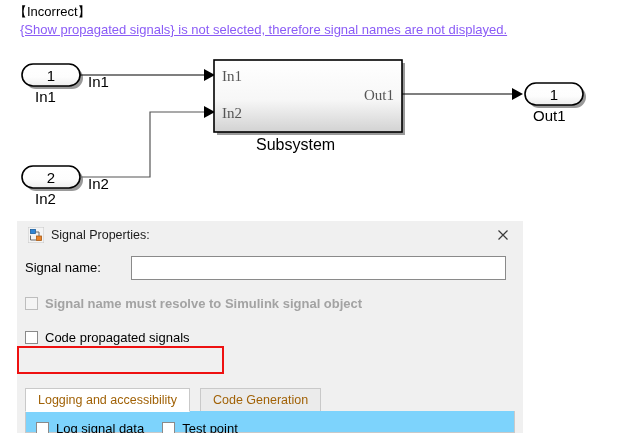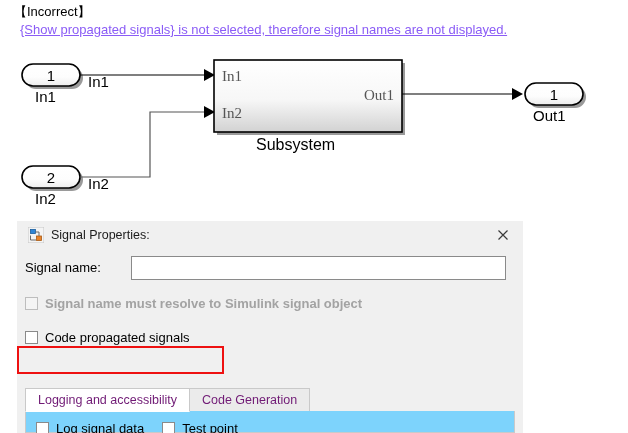--- a/index.html
+++ b/index.html
@@ -198,21 +198,21 @@
     height: 24px;
   }
   .tab {
     position: absolute;
     top: 0;
     height: 24px;
     box-sizing: border-box;
     border: 1px solid #c9c9c9;
     background: #ebebeb;
     font-size: 12.5px;
-    color: #701a75;
+    color: #a16207;
     line-height: 22px;
     padding: 0 12px;
     white-space: nowrap;
   }
   .tab.selected {
     background: #ffffff;
     border-bottom-color: #ffffff;
     z-index: 3;
   }
   .tabpanel {
@@ -343,21 +343,21 @@
 
     <div class="row-show-prop">
       <span class="cbx"></span>
       <span class="cbx-text">Code propagated signals</span>
     </div>
 
     <div id="redbox"></div>
 
     <div class="tabstrip">
       <div class="tab selected" style="left:0px;">Logging and accessibility</div>
-      <div class="tab" style="left:164px;">Code Generation</div>
+      <div class="tab" style="left:175px;">Code Generation</div>
     </div>
 
     <div class="tabpanel">
       <div class="panel-row">
         <span class="cbx"></span>
         <span class="cbx-text">Log signal data</span>
         <span class="gap"></span>
         <span class="cbx"></span>
         <span class="cbx-text">Test point</span>
       </div>

